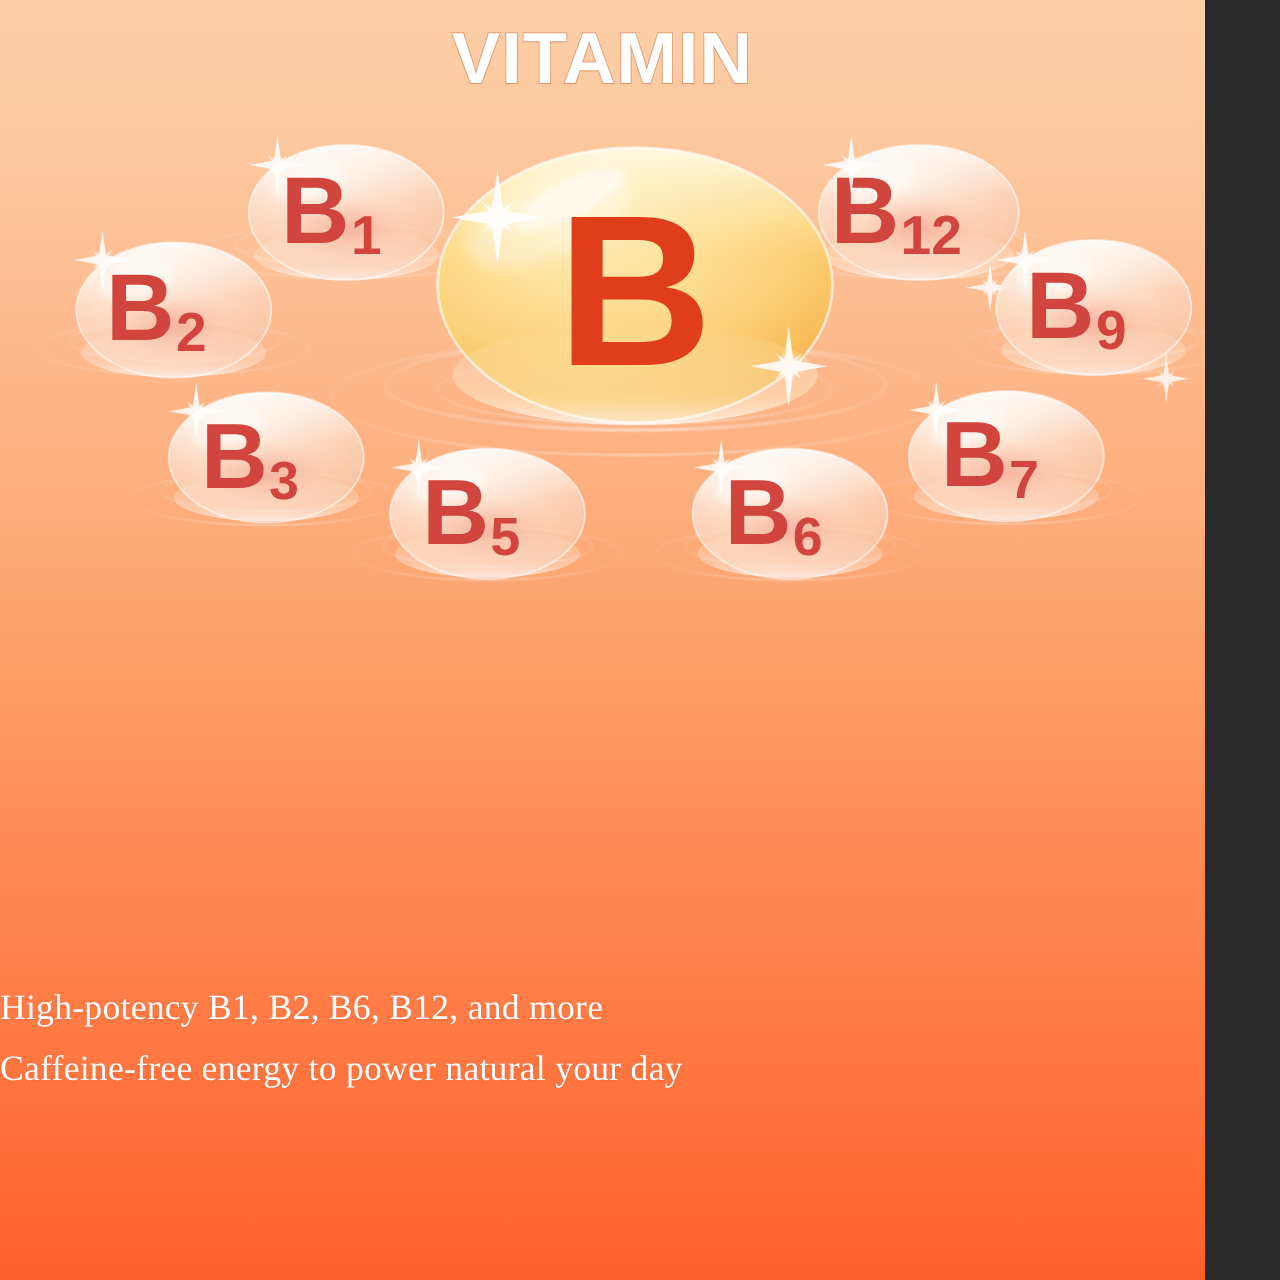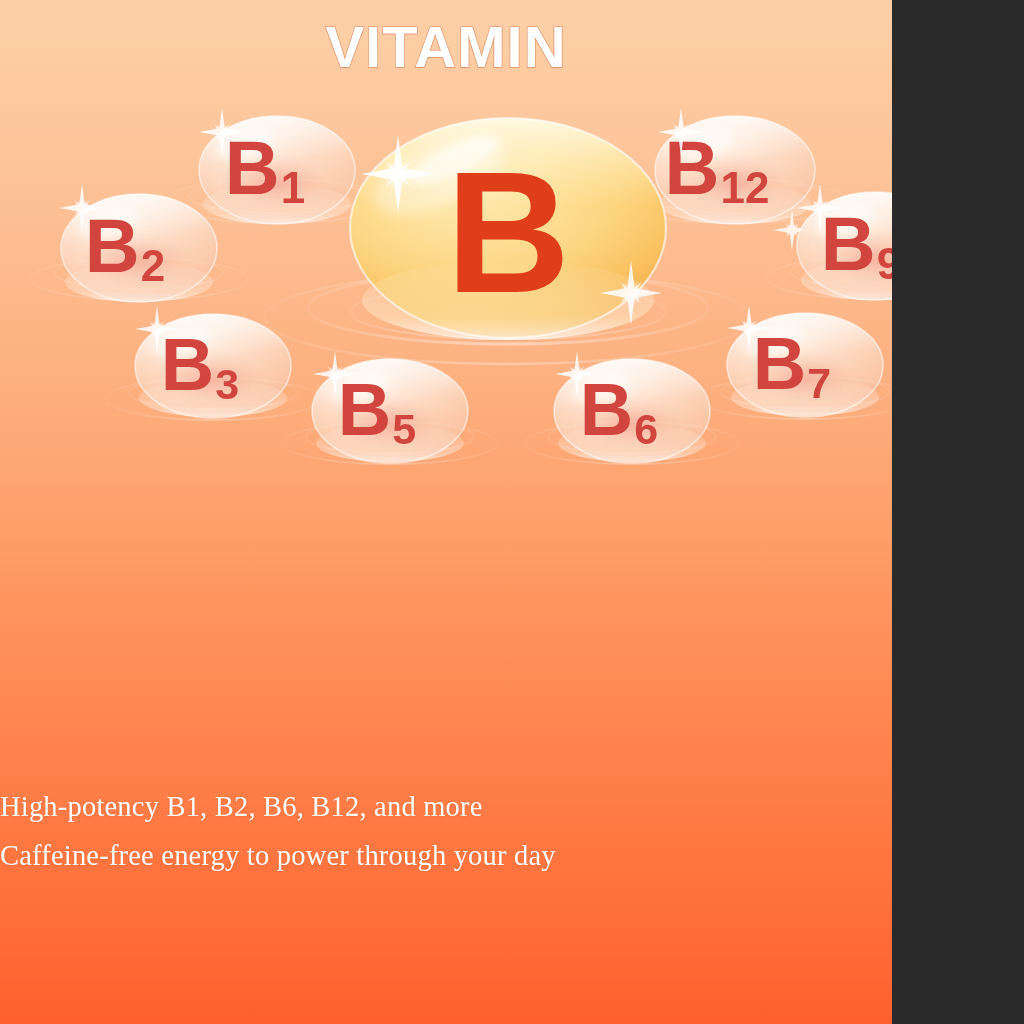--- a/index.html
+++ b/index.html
@@ -2,21 +2,21 @@
 <html><head>
 <meta charset="utf-8">
 <style>
   html, body {
     margin: 0;
     padding: 0;
     background: #2a2a2a;
   }
   #poster {
     position: relative;
-    width: 892px;
+    width: 964px;
     height: 1024px;
     overflow: hidden;
     font-family: "Liberation Serif", "DejaVu Serif", serif;
     background: linear-gradient(to bottom,
         #fdd0a8 0%,
         #fdc79d 12%,
         #fdbc90 24%,
         #fdaf7e 38%,
         #fe9e69 52%,
         #ff8b55 66%,
@@ -313,16 +313,16 @@
 
         <use href="#sparkle" x="356" y="132" width="84" height="84" opacity="0.95"></use>
         <use href="#sparkle" x="596" y="258" width="70" height="70" opacity="0.9"></use>
       </g>
     </svg>
   </div>
 
 
   <div class="bullets">
     <div class="bullet">High-potency B1, B2, B6, B12, and more</div>
-    <div class="bullet">Caffeine-free energy to power through your day</div>
+    <div class="bullet">Caffeine-free energy to power natural your day</div>
   </div>
 
 </div>
 
 </body></html>

